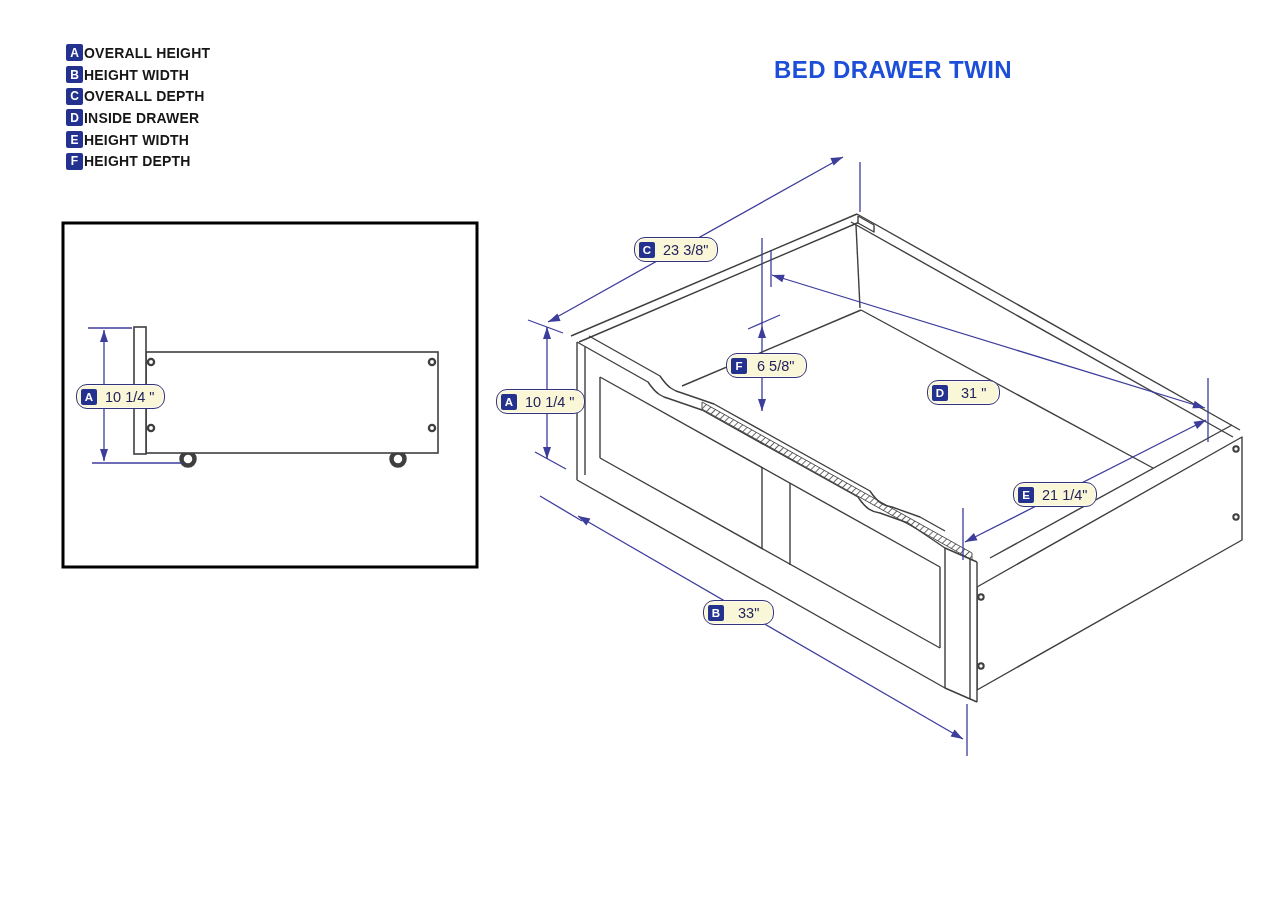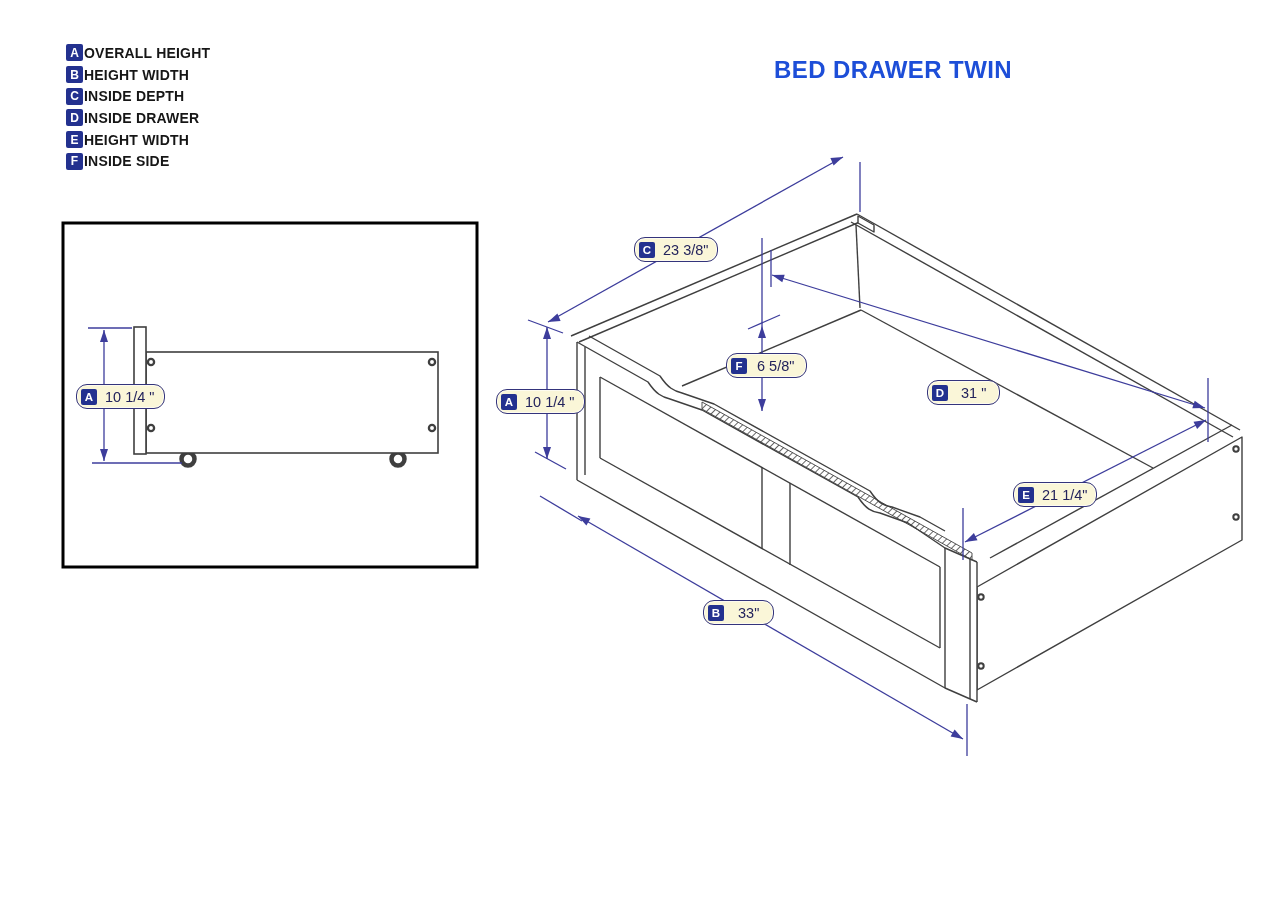--- a/index.html
+++ b/index.html
@@ -59,33 +59,33 @@
   <div class="legend-row">
     <span class="badge">A</span>
     <span class="legend-label">OVERALL HEIGHT</span>
   </div>
   <div class="legend-row">
     <span class="badge">B</span>
     <span class="legend-label">HEIGHT WIDTH</span>
   </div>
   <div class="legend-row">
     <span class="badge">C</span>
-    <span class="legend-label">INSIDE DEPTH</span>
+    <span class="legend-label">OVERALL DEPTH</span>
   </div>
   <div class="legend-row">
     <span class="badge">D</span>
     <span class="legend-label">INSIDE DRAWER</span>
   </div>
   <div class="legend-row">
     <span class="badge">E</span>
     <span class="legend-label">HEIGHT WIDTH</span>
   </div>
   <div class="legend-row">
     <span class="badge">F</span>
-    <span class="legend-label">INSIDE SIDE</span>
+    <span class="legend-label">HEIGHT DEPTH</span>
   </div>
 </div>
 
 <div class="sideview-title">SIDE VIEW</div>
 
 <svg class="drawing-svg" width="1280" height="899" viewBox="0 0 1280 899">
   <defs>
     <pattern id="hatch" width="5" height="5" patternUnits="userSpaceOnUse" patternTransform="rotate(45)">
       <line x1="0" y1="0" x2="0" y2="5" stroke="#4a4a4a" stroke-width="1.7"></line>
     </pattern>

